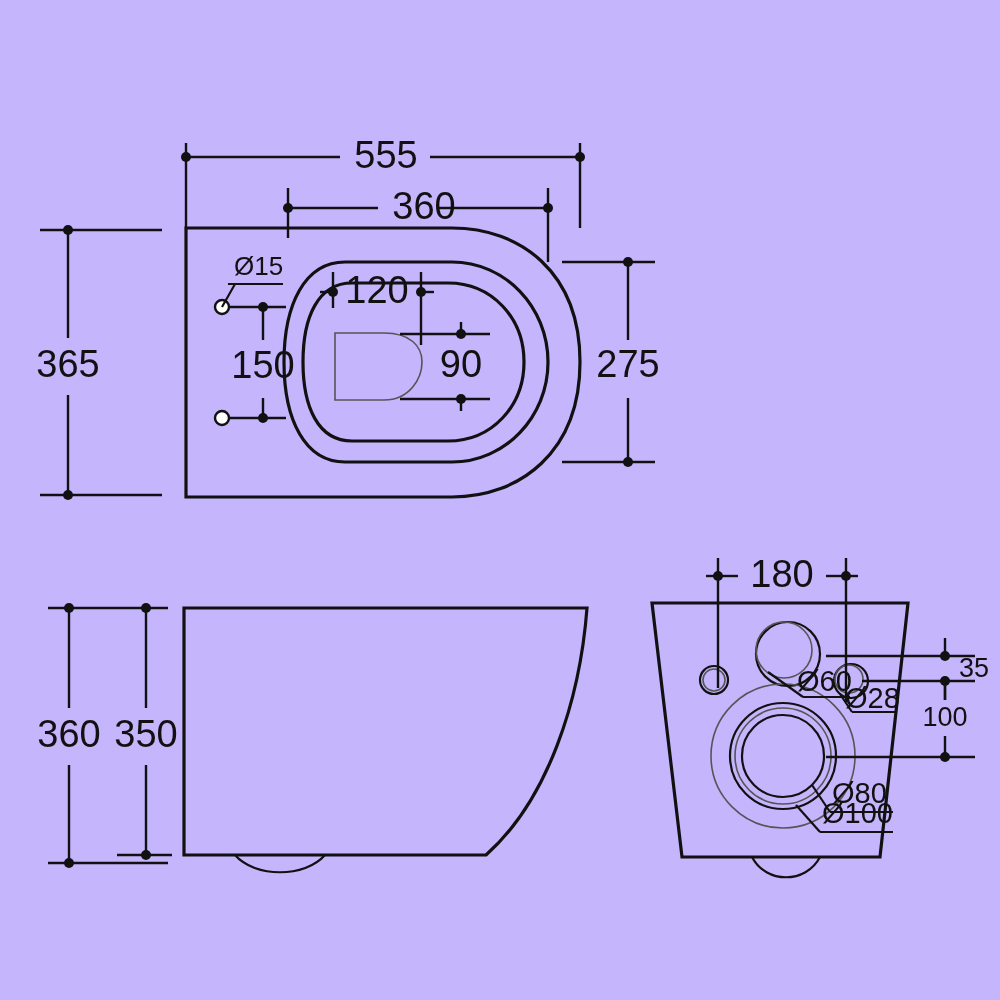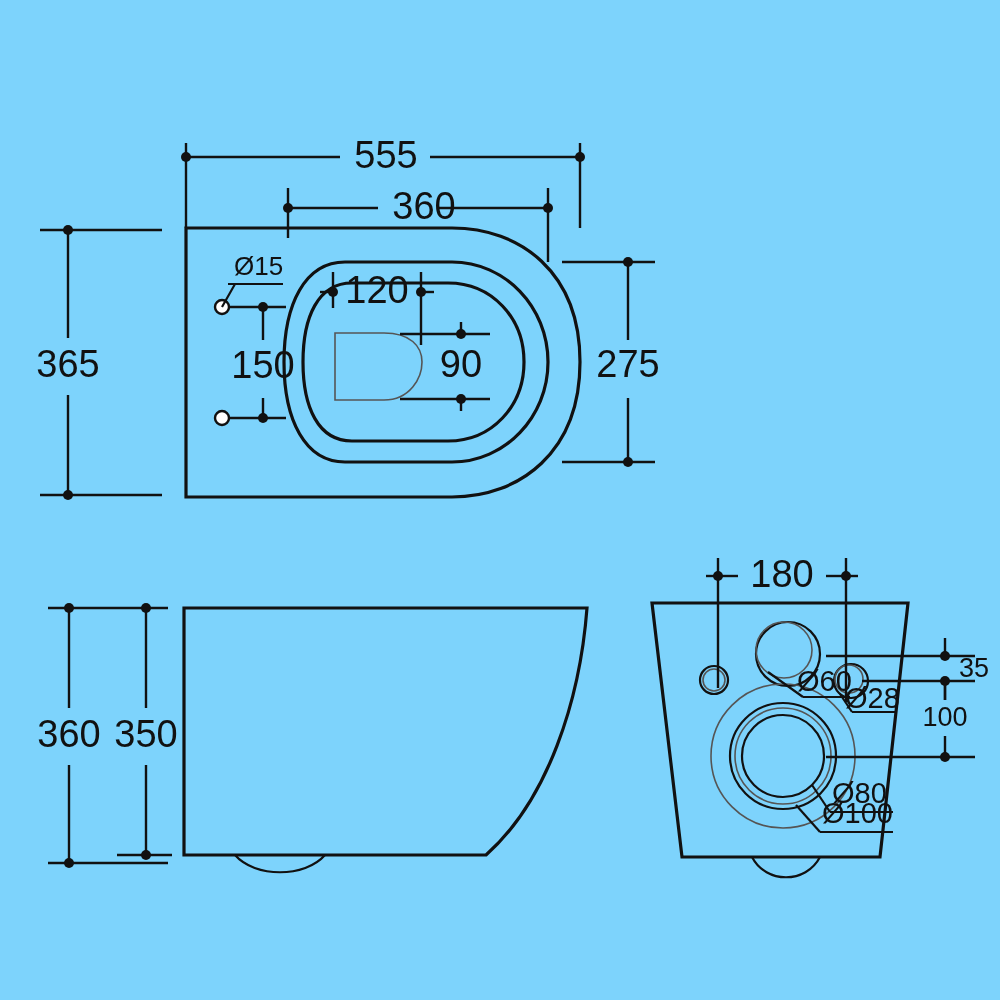--- a/index.html
+++ b/index.html
@@ -11,21 +11,21 @@
   body {
     width: 1000px;
     height: 1000px;
     font-family: "Liberation Sans", sans-serif;
     overflow: hidden;
   }
   #drawing-root {
     position: relative;
     width: 1000px;
     height: 1000px;
-    background: #7dd3fc;
+    background: #c4b5fd;
   }
   svg#tech-drawing {
     display: block;
     width: 1000px;
     height: 1000px;
   }
   .obj-line {
     fill: none;
     stroke: #111111;
     stroke-width: 3.2;

